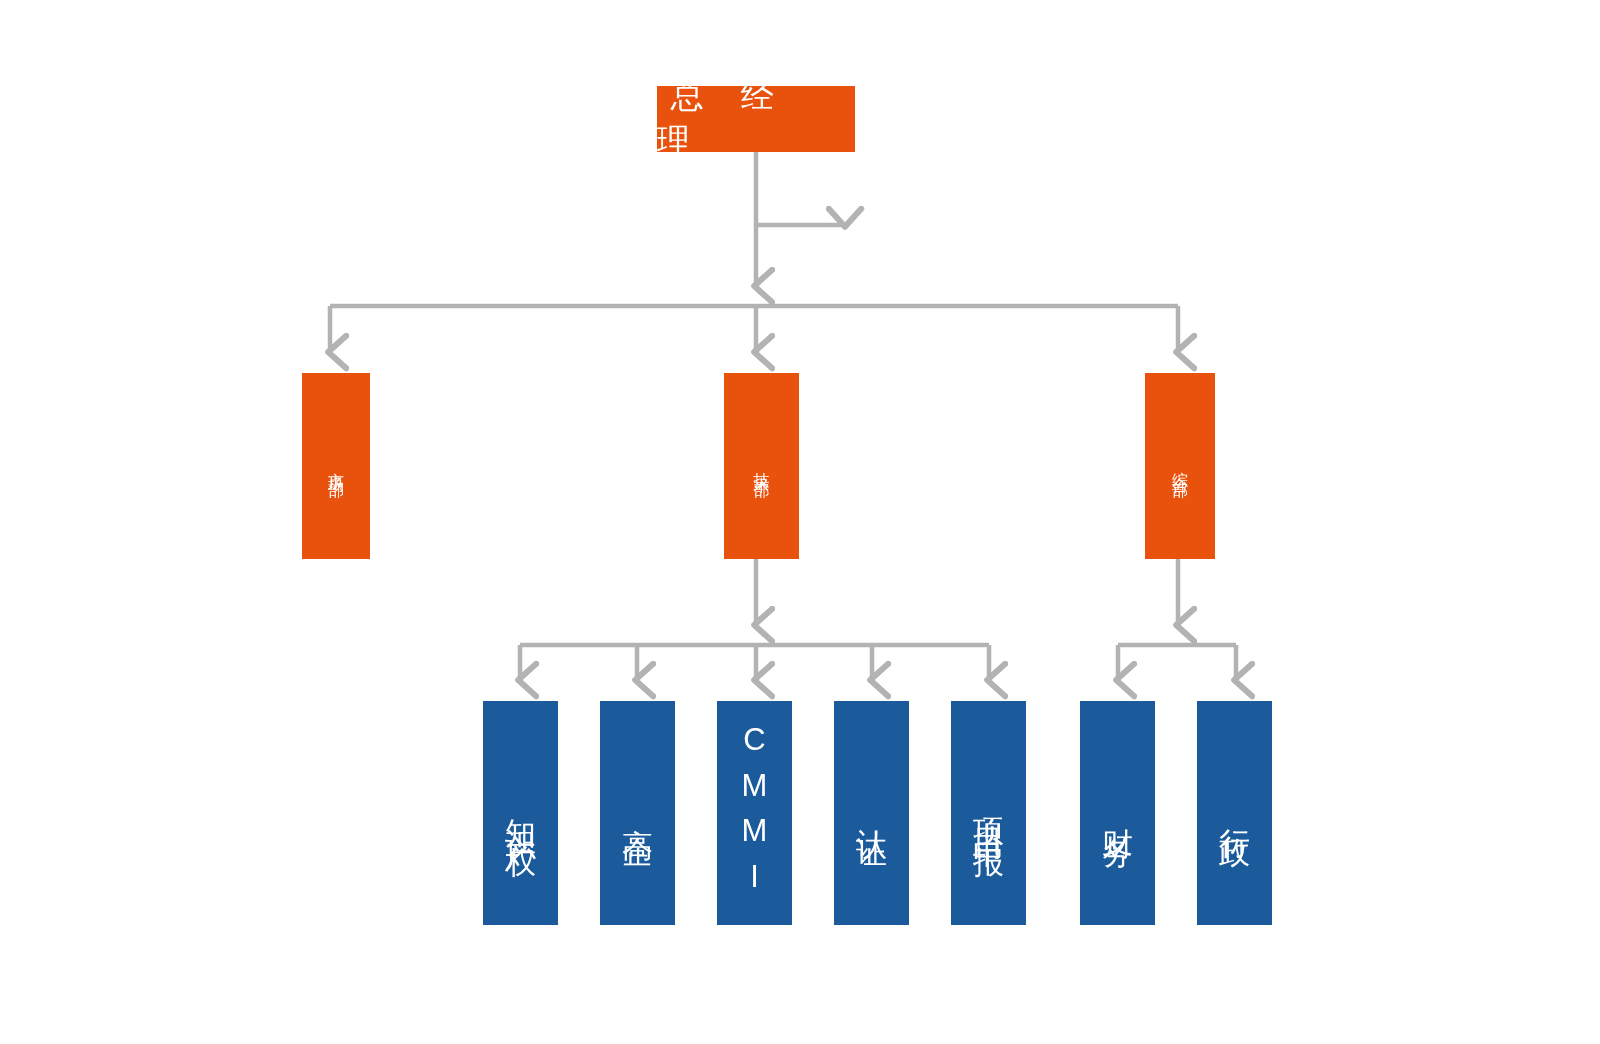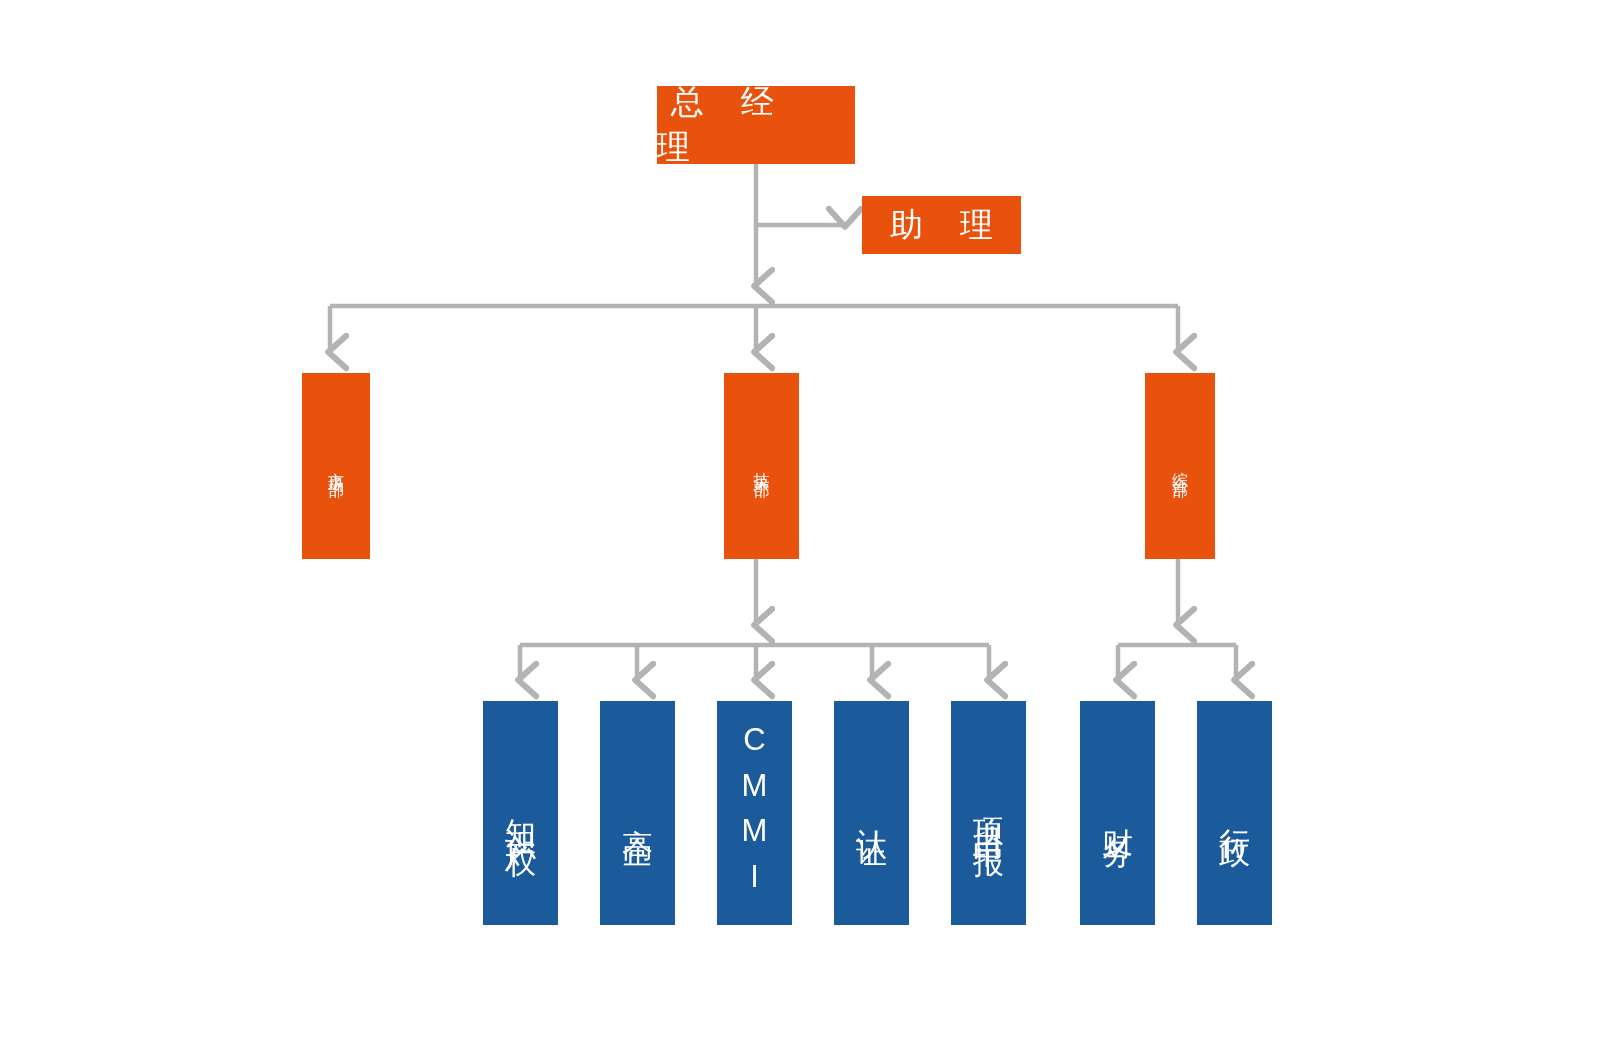--- a/index.html
+++ b/index.html
@@ -96,23 +96,22 @@
       <path d="M 872 645 L 872 680" marker-end="url(#arrowhead)"></path>
       <path d="M 989 645 L 989 680" marker-end="url(#arrowhead)"></path>
 
       <path d="M 1178 559 L 1178 625" marker-end="url(#arrowhead)"></path>
       <path d="M 1118 645 L 1236 645"></path>
       <path d="M 1118 645 L 1118 680" marker-end="url(#arrowhead)"></path>
       <path d="M 1236 645 L 1236 680" marker-end="url(#arrowhead)"></path>
     </g>
   </svg>
 
-  <div class="node node-h" id="node-general-manager" style="left: 657px; top: 86px; width: 198px; height: 78px; background: rgb(232, 82, 13);">总 经 理</div>
+  <div class="node node-h" id="node-general-manager" style="left: 657px; top: 86px; width: 198px; height: 66px; background: rgb(232, 82, 13);">总 经 理</div>
 
-  <div class="node node-h" id="node-assistant" style="left: 862px; top: 196px; width: 159px; height: 58px; background: rgb(232, 82, 13);">助 理</div>
 
   <div class="node node-orange" id="node-market-dept" style="left: 302px; top: 373px; width: 68px; height: 186px; background: rgb(232, 82, 13);">
     <span class="vtext">市场部</span>
   </div>
 
   <div class="node node-orange" id="node-tech-dept" style="left: 724px; top: 373px; width: 75px; height: 186px; background: rgb(232, 82, 13);">
     <span class="vtext">技术部</span>
   </div>
 
   <div class="node node-orange" id="node-general-dept" style="left: 1145px; top: 373px; width: 70px; height: 186px; background: rgb(232, 82, 13);">

